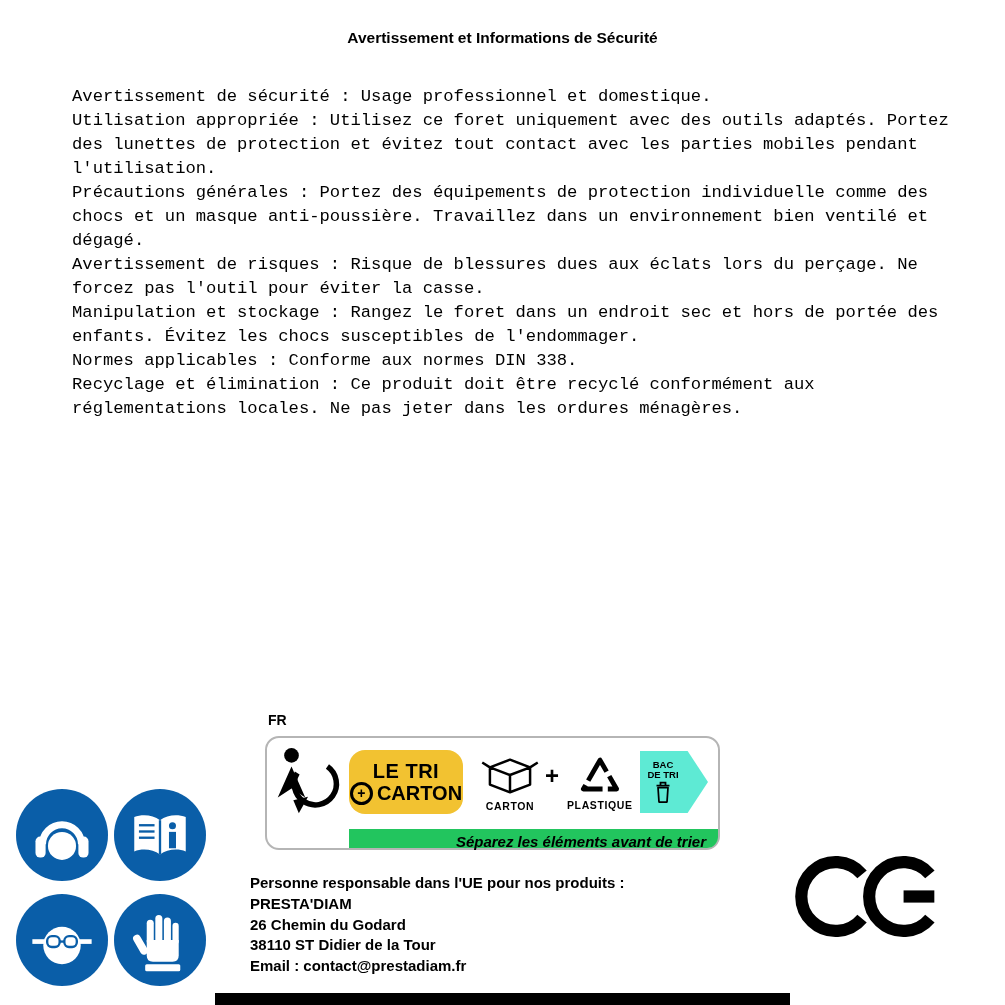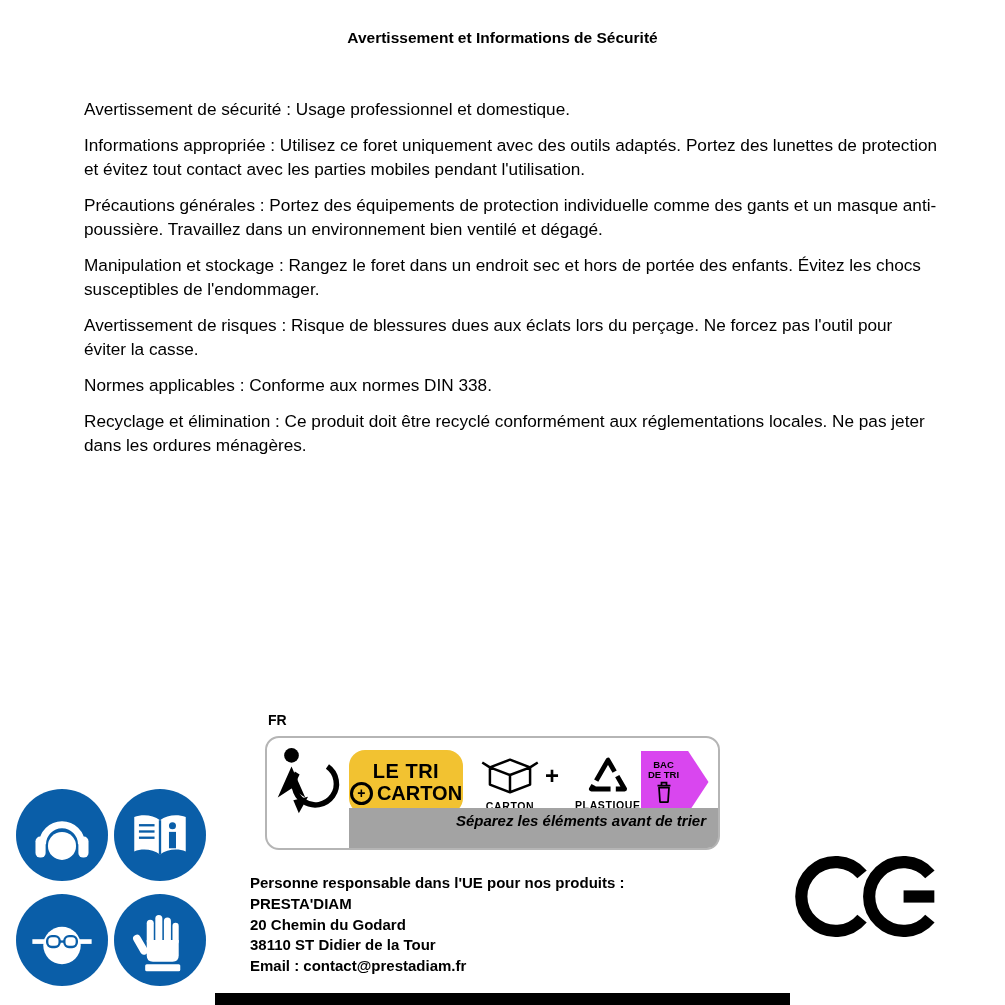--- a/index.html
+++ b/index.html
@@ -9,21 +9,21 @@
     font-family:"Liberation Sans", sans-serif;
   }
   .title{
     position:absolute;top:29px;left:0;width:100%;
     text-align:center;font-size:15.5px;font-weight:bold;
   }
   .content{
     position:absolute;top:85px;left:72px;width:878px;
     font-size:17.2px;line-height:24px;
   }
-  .content p{margin:12px;}
+  .content p{margin:0;font-family:Liberation Mono, monospace;}
   
   .icons-grid{
     position:absolute;left:16px;top:789px;
     display:grid;grid-template-columns:92px 92px;grid-auto-rows:92px;
     column-gap:6px;row-gap:13px;
   }
   .blue-circle{
     width:92px;height:92px;border-radius:50%;
     background:#0a5ea8;display:flex;align-items:center;justify-content:center;
   }
@@ -45,29 +45,29 @@
   .plus-circle{
     width:17px;height:17px;border:3px solid #000;border-radius:50%;
     display:inline-flex;align-items:center;justify-content:center;
     font-size:14px;font-weight:bold;margin-right:4px;line-height:1;
   }
   .mat-group{display:flex;flex-direction:column;align-items:center;margin-left:18px;flex:none;}
   .mat-group .cap{font-size:10.5px;font-weight:bold;letter-spacing:.6px;margin-top:3px;}
   .plus-sep{font-size:24px;font-weight:bold;margin:0 6px;align-self:center;padding-bottom:12px;flex:none;}
   .pennant{
     margin-left:auto;margin-right:10px;flex:none;
-    width:68px;height:62px;background:#d946ef;
+    width:68px;height:62px;background:#5eead4;
     clip-path:polygon(0 0,70% 0,100% 50%,70% 100%,0 100%);
     display:flex;flex-direction:column;align-items:flex-start;justify-content:center;
     padding-left:6px;box-sizing:border-box;
   }
   .pennant .bac{font-size:9.5px;font-weight:bold;width:34px;text-align:center;line-height:1.05;}
   .yellow-strip{
-    position:absolute;left:82px;right:0;bottom:0;height:40px;
-    background:#a3a3a3;border-radius:0 0 11px 0;
+    position:absolute;left:82px;right:0;bottom:0;height:19px;
+    background:#22c55e;border-radius:0 0 11px 0;
     font-size:15px;font-weight:bold;font-style:italic;
     text-align:right;line-height:25px;padding-right:12px;
   }
   
   .responsible{
     position:absolute;left:250px;top:873px;width:500px;
     text-align:left;font-size:15px;font-weight:bold;line-height:20.8px;
   }
   .responsible p{margin:0;}
   
@@ -75,24 +75,24 @@
   
   .bottom-bar{position:absolute;left:215px;top:993px;width:575px;height:12px;background:#000;}
 </style>
 </head>
 <body>
 
 <div class="title">Avertissement et Informations de Sécurité</div>
 
 <div class="content">
   <p>Avertissement de sécurité : Usage professionnel et domestique.</p>
-  <p>Informations appropriée : Utilisez ce foret uniquement avec des outils adaptés. Portez des lunettes de protection et évitez tout contact avec les parties mobiles pendant l'utilisation.</p>
-  <p>Précautions générales : Portez des équipements de protection individuelle comme des gants et un masque anti-poussière. Travaillez dans un environnement bien ventilé et dégagé.</p>
+  <p>Utilisation appropriée : Utilisez ce foret uniquement avec des outils adaptés. Portez des lunettes de protection et évitez tout contact avec les parties mobiles pendant l'utilisation.</p>
+  <p>Précautions générales : Portez des équipements de protection individuelle comme des chocs et un masque anti-poussière. Travaillez dans un environnement bien ventilé et dégagé.</p>
+  <p>Avertissement de risques : Risque de blessures dues aux éclats lors du perçage. Ne forcez pas l'outil pour éviter la casse.</p>
   <p>Manipulation et stockage : Rangez le foret dans un endroit sec et hors de portée des enfants. Évitez les chocs susceptibles de l'endommager.</p>
-  <p>Avertissement de risques : Risque de blessures dues aux éclats lors du perçage. Ne forcez pas l'outil pour éviter la casse.</p>
   <p>Normes applicables : Conforme aux normes DIN 338.</p>
   <p>Recyclage et élimination : Ce produit doit être recyclé conformément aux réglementations locales. Ne pas jeter dans les ordures ménagères.</p>
 </div>
 
 <div class="icons-grid">
   <div class="blue-circle">
     <svg viewBox="0 0 100 100">
       <path d="M25 62 A 25 25 0 0 1 75 62" stroke="#fff" stroke-width="9" fill="none"></path>
       <rect x="16" y="52" width="13" height="27" rx="6" fill="#fff"></rect>
       <rect x="71" y="52" width="13" height="27" rx="6" fill="#fff"></rect>
@@ -149,41 +149,41 @@
         <span>CARTON</span>
       </div>
     </div>
     <div class="mat-group">
       <svg width="58" height="44" viewBox="0 0 60 46">
         <path d="M9 15 L30 7 L51 15 L30 23 Z M9 15 V33 L30 41 V23 M51 15 V33 L30 41 M9 15 L1 10 M51 15 L59 10" fill="none" stroke="#000" stroke-width="2.6" stroke-linejoin="round"></path>
       </svg>
       <div class="cap">CARTON</div>
     </div>
     <div class="plus-sep">+</div>
-    <div class="mat-group" style="margin-left:10px;">
+    <div class="mat-group" style="margin-left:2px;">
       <svg width="50" height="42" viewBox="0 0 56 48">
         <path d="M28 7 L9 40 L47 40 Z" fill="none" stroke="#000" stroke-width="5.5" stroke-linejoin="round" stroke-dasharray="27 6"></path>
       </svg>
       <div class="cap">PLASTIQUE</div>
     </div>
     <div class="pennant">
       <div class="bac">BAC DE TRI</div>
       <svg width="22" height="24" viewBox="0 0 40 48" style="margin-left:6px;">
         <path d="M7 11 H33 M15 11 V5 H25 V11" fill="none" stroke="#000" stroke-width="3.5"></path>
         <path d="M10 15 H30 L28 44 H12 Z" fill="none" stroke="#000" stroke-width="3.5" stroke-linejoin="round"></path>
       </svg>
     </div>
   </div>
   <div class="yellow-strip">Séparez les éléments avant de trier</div>
 </div>
 
 <div class="responsible">
   <p>Personne responsable dans l'UE pour nos produits :</p>
   <p>PRESTA'DIAM</p>
-  <p>20 Chemin du Godard</p>
+  <p>26 Chemin du Godard</p>
   <p>38110 ST Didier de la Tour</p>
   <p>Email : contact@prestadiam.fr</p>
 </div>
 
 <div class="ce">
   <svg width="152" height="91" viewBox="0 0 168 100">
     <path d="M74.1 25.6 A 38 38 0 1 0 74.1 74.4" fill="none" stroke="#000" stroke-width="13.5"></path>
     <path d="M149.1 25.6 A 38 38 0 1 0 149.1 74.4" fill="none" stroke="#000" stroke-width="13.5"></path>
     <path d="M120 50 L154 50" fill="none" stroke="#000" stroke-width="13.5"></path>
   </svg>

